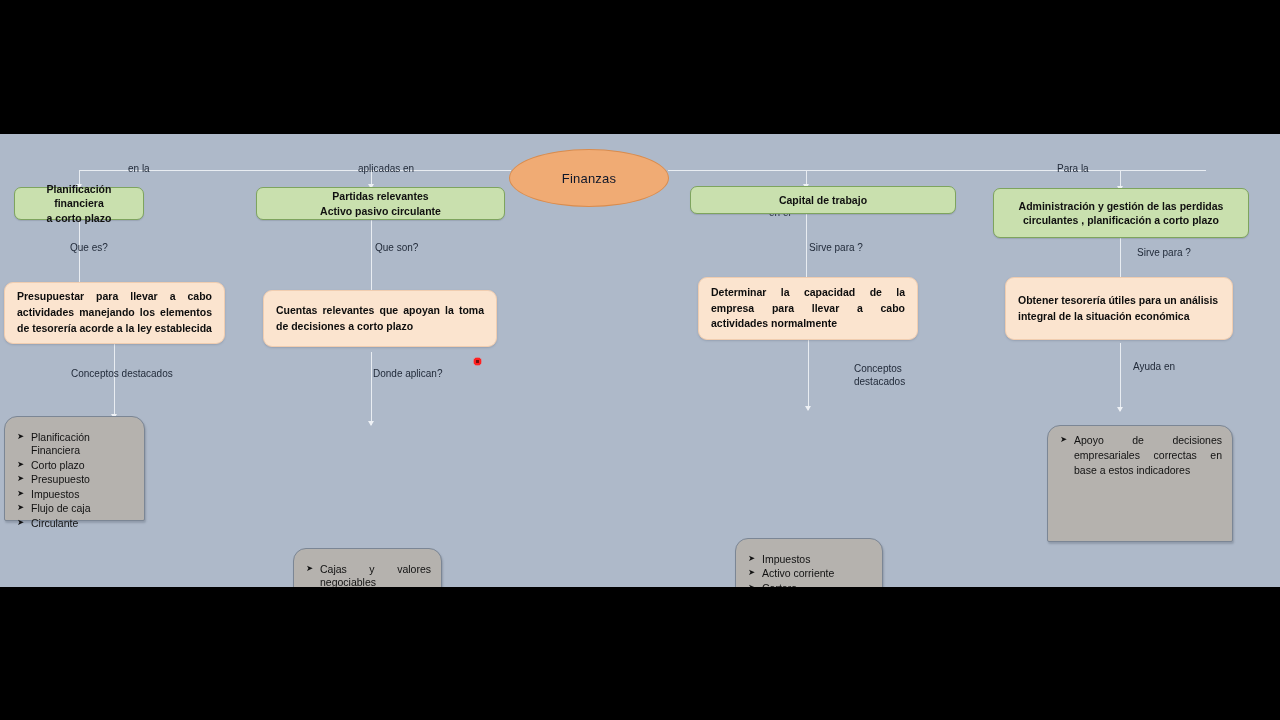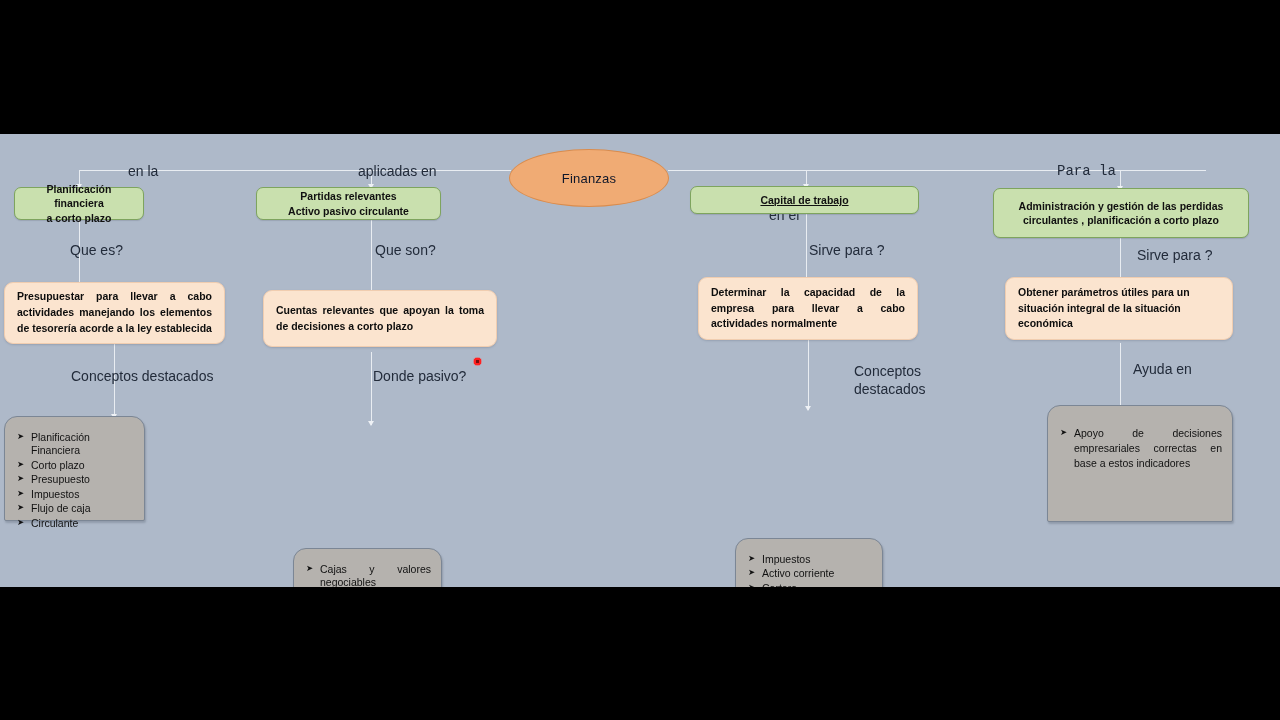--- a/index.html
+++ b/index.html
@@ -38,21 +38,21 @@
   .arrow-down {
     position: absolute;
     width: 0; height: 0;
     border-left: 3px solid transparent;
     border-right: 3px solid transparent;
     border-top: 5px solid #eef1f5;
   }
   .conn-label {
     position: absolute;
     font-family: "Liberation Sans", sans-serif;
-    font-size: 14px;
+    font-size: 10px;
     color: #222b3a;
     white-space: pre-line;
     line-height: 1.25;
   }
 
   
   .ellipse {
     position: absolute;
     background: #f0ab74;
     border: 1.5px solid #d98c4e;
@@ -166,29 +166,29 @@
     <div class="arrow-down" style="left:805px; top:272px;"></div>
 
     <div class="vline" style="left:1120px; top:104px; height:72px;"></div>
     <div class="arrow-down" style="left:1117px; top:172px;"></div>
     <div class="vline" style="left:1120px; top:209px; height:68px;"></div>
     <div class="arrow-down" style="left:1117px; top:273px;"></div>
 
     <div class="conn-label" style="left:128px; top:29px;">en la</div>
     <div class="conn-label" style="left:358px; top:29px;">aplicadas en</div>
     <div class="conn-label" style="left:769px; top:29px;margin-top:44px;">en el</div>
-    <div class="conn-label" style="left:1057px; top:29px;font-family:Liberation Mono, monospace;">Para la</div>
+    <div class="conn-label" style="left:1057px; top:29px;">Para la</div>
 
     <div class="conn-label" style="left:70px; top:108px;">Que es?</div>
     <div class="conn-label" style="left:375px; top:108px;">Que son?</div>
     <div class="conn-label" style="left:809px; top:108px;">Sirve para ?</div>
     <div class="conn-label" style="left:1137px; top:113px;">Sirve para ?</div>
 
     <div class="conn-label" style="left:71px; top:234px;">Conceptos destacados</div>
-    <div class="conn-label" style="left:373px; top:234px;">Donde pasivo?</div>
+    <div class="conn-label" style="left:373px; top:234px;">Donde aplican?</div>
     <div class="conn-label" style="left:810px; top:229px;margin-left:44px;">Conceptos
 destacados</div>
     <div class="conn-label" style="left:1133px; top:227px;">Ayuda en</div>
 
     <div class="ellipse" style="left:509px; top:15px; width:160px; height:58px;">
       <span>Finanzas</span>
     </div>
 
     <div class="laser" style="left:473px; top:223px;"></div>
 
@@ -203,55 +203,55 @@
       <ul>
         <li>Planificación Financiera</li>
         <li>Corto plazo</li>
         <li>Presupuesto</li>
         <li>Impuestos</li>
         <li>Flujo de caja</li>
         <li>Circulante</li>
       </ul>
     </div>
 
-    <div class="green-box" style="left:256px; top:53px; width:185px; height:33px;">
+    <div class="green-box" style="left:256px; top:53px; width:249px; height:33px;">
       <span style="white-space:pre-line;">Partidas relevantes
 Activo pasivo circulante</span>
     </div>
     <div class="peach-box" style="left:263px; top:156px; width:234px; height:57px;">
       <span>Cuentas relevantes que apoyan la toma de decisiones a corto plazo</span>
     </div>
     <div class="gray-box" style="left:293px; top:414px; width:149px; height:123px;">
       <ul>
         <li class="justified">Cajas y valores negociables</li>
 
       </ul>
     </div>
 
-    <div class="green-box" style="left:690px; top:52px; width:229px; height:28px;text-decoration:underline;">
+    <div class="green-box" style="left:690px; top:52px; width:266px; height:28px;">
       <span style="white-space:pre-line;">Capital de trabajo</span>
     </div>
     <div class="peach-box" style="left:698px; top:143px; width:220px; height:63px;">
       <span>Determinar la capacidad de la empresa para llevar a cabo actividades normalmente</span>
     </div>
     <div class="gray-box" style="left:735px; top:404px; width:148px; height:115px;">
       <ul>
         <li>Impuestos</li>
         <li>Activo corriente</li>
         <li>Cartera</li>
 
       </ul>
     </div>
 
     <div class="green-box" style="left:993px; top:54px; width:256px; height:50px;">
       <span>Administración y gestión de las perdidas circulantes , planificación a corto plazo</span>
     </div>
     <div class="peach-box" style="left:1005px; top:143px; width:228px; height:63px; text-align:left;">
-      <span>Obtener parámetros útiles para un situación integral de la situación económica</span>
-    </div>
-    <div class="gray-box" style="left:1047px; top:271px; width:186px; height:117px; padding-top:20px;">
+      <span>Obtener tesorería útiles para un análisis integral de la situación económica</span>
+    </div>
+    <div class="gray-box" style="left:1047px; top:291px; width:186px; height:117px; padding-top:7px;">
       <ul>
         <li class="justified" style="line-height:1.45;">Apoyo de decisiones empresariales correctas en base a estos indicadores</li>
       </ul>
     </div>
 
   </div>
 </div>
 
 </body></html>

